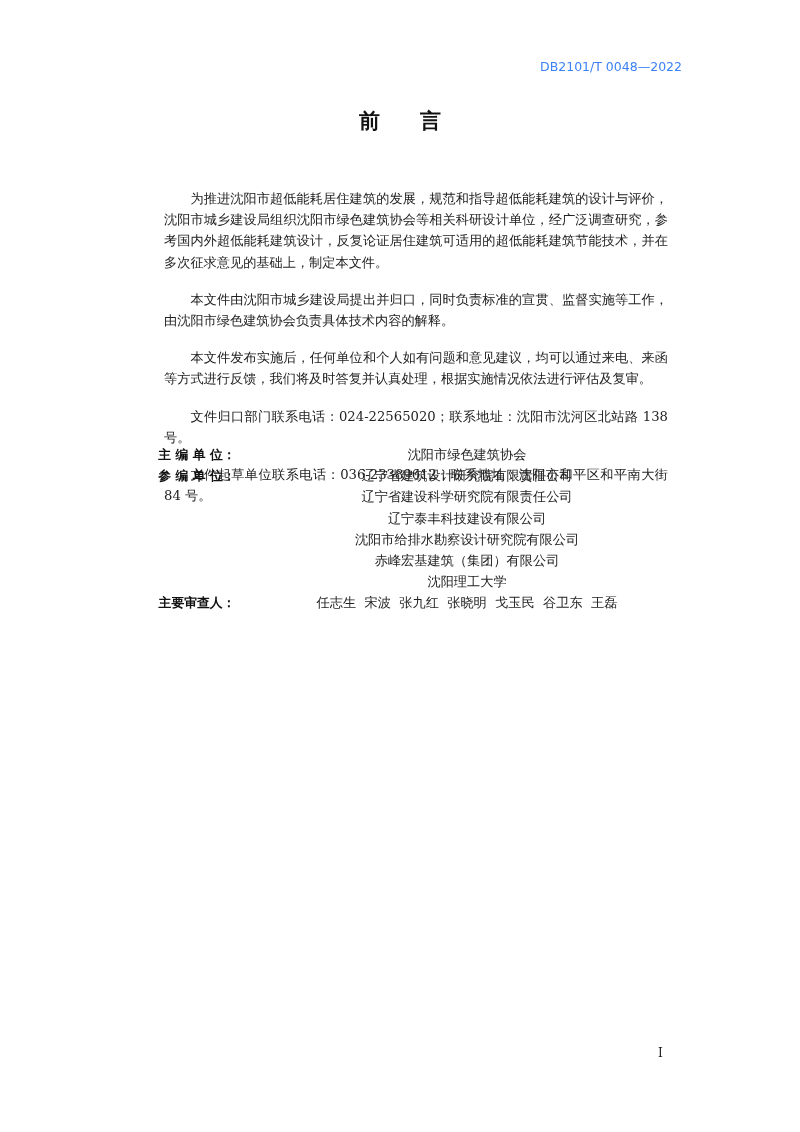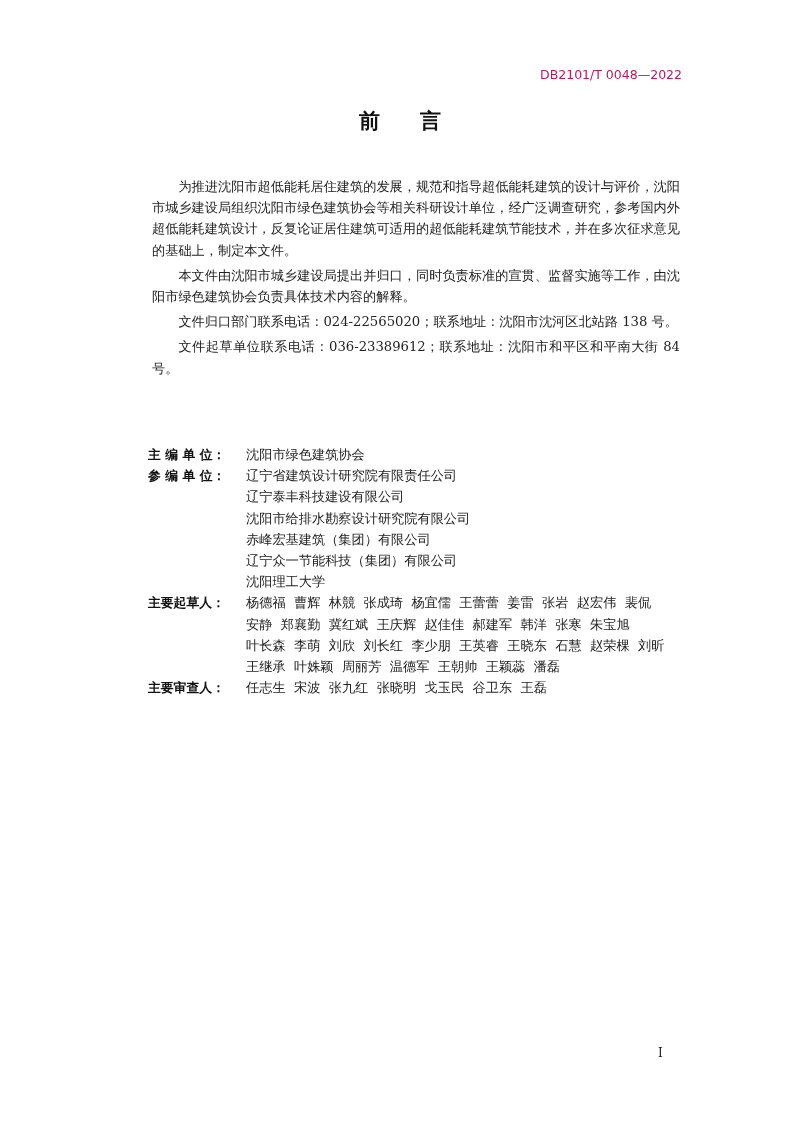--- a/index.html
+++ b/index.html
@@ -1,66 +1,58 @@
 <!DOCTYPE html>
 <html><head>
 <meta charset="utf-8">
 <style>
   html, body { margin: 0; padding: 0; background: #ffffff; }
   body { width: 800px; height: 1132px; position: relative; overflow: hidden; color: #1a1a1a; }
-  .doc-code { position: absolute; top: 67px; right: 118px; font-family: "DejaVu Sans", sans-serif; font-size: 12.5px; letter-spacing: 0px; color: #be185d; }
+  .doc-code { position: absolute; top: 59px; right: 118px; font-family: "DejaVu Sans", sans-serif; font-size: 12.5px; letter-spacing: 0px; color: #3b82f6; }
   .title { position: absolute; top: 107px; left: 0; width: 800px; text-align: center; font-family: "DejaVu Sans", sans-serif; font-weight: bold; font-size: 21px; letter-spacing: 40px; color: #111; padding-left: 40px; box-sizing: border-box; }
   .body { position: absolute; top: 172px; left: 148px; width: 536px; font-family: "DejaVu Serif", serif; font-size: 13.2px; line-height: 21.2px; color: #222; }
-  .para { margin: 4px; text-indent: 2em; text-align: justify; }
+  .para { margin: 16px; text-indent: 2em; text-align: justify; }
   .credits { position: absolute; top: 444px; left: 148px; width: 540px; font-family: "DejaVu Serif", serif; font-size: 13.2px; line-height: 21.2px; color: #222; }
-  .row { display: flex; }
+  .row { display: flex; text-align: center; }
   .label { width: 98px; flex-shrink: 0; font-family: "DejaVu Sans", sans-serif; font-weight: bold; font-size: 12.8px; color: #111; white-space: pre; }
   .values { flex: 1; }
   .val-line { white-space: pre; }
   .page-num { position: absolute; top: 1046px; left: 658px; font-family: "DejaVu Serif", serif; font-size: 12px; color: #222; }
 </style>
 </head>
 <body>
 
 <div class="doc-code">DB2101/T 0048—2022</div>
 
 <div class="title">前言</div>
 
 <div class="body">
   <p class="para">为推进沈阳市超低能耗居住建筑的发展，规范和指导超低能耗建筑的设计与评价，沈阳市城乡建设局组织沈阳市绿色建筑协会等相关科研设计单位，经广泛调查研究，参考国内外超低能耗建筑设计，反复论证居住建筑可适用的超低能耗建筑节能技术，并在多次征求意见的基础上，制定本文件。</p>
   <p class="para">本文件由沈阳市城乡建设局提出并归口，同时负责标准的宣贯、监督实施等工作，由沈阳市绿色建筑协会负责具体技术内容的解释。</p>
+  <p class="para">本文件发布实施后，任何单位和个人如有问题和意见建议，均可以通过来电、来函等方式进行反馈，我们将及时答复并认真处理，根据实施情况依法进行评估及复审。</p>
   <p class="para">文件归口部门联系电话：024-22565020；联系地址：沈阳市沈河区北站路 138 号。</p>
   <p class="para">文件起草单位联系电话：036-23389612；联系地址：沈阳市和平区和平南大街 84 号。</p>
 </div>
 
 <div class="credits">
   <div class="row">
     <div class="label">主 编 单 位：</div>
     <div class="values">
       <div class="val-line">沈阳市绿色建筑协会</div>
     </div>
   </div>
   <div class="row">
     <div class="label">参 编 单 位：</div>
     <div class="values">
       <div class="val-line">辽宁省建筑设计研究院有限责任公司</div>
+      <div class="val-line">辽宁省建设科学研究院有限责任公司</div>
       <div class="val-line">辽宁泰丰科技建设有限公司</div>
       <div class="val-line">沈阳市给排水勘察设计研究院有限公司</div>
       <div class="val-line">赤峰宏基建筑（集团）有限公司</div>
-      <div class="val-line">辽宁众一节能科技（集团）有限公司</div>
       <div class="val-line">沈阳理工大学</div>
-    </div>
-  </div>
-  <div class="row">
-    <div class="label">主要起草人：</div>
-    <div class="values">
-      <div class="val-line">杨德福  曹辉  林競  张成琦  杨宜儒  王蕾蕾  姜雷  张岩  赵宏伟  裴侃</div>
-      <div class="val-line">安静  郑襄勤  冀红斌  王庆辉  赵佳佳  郝建军  韩洋  张寒  朱宝旭</div>
-      <div class="val-line">叶长森  李萌  刘欣  刘长红  李少朋  王英睿  王晓东  石慧  赵荣棵  刘昕</div>
-      <div class="val-line">王继承  叶姝颖  周丽芳  温德军  王朝帅  王颖蕊  潘磊</div>
     </div>
   </div>
   <div class="row">
     <div class="label">主要审查人：</div>
     <div class="values">
       <div class="val-line">任志生  宋波  张九红  张晓明  戈玉民  谷卫东  王磊</div>
     </div>
   </div>
 </div>
 

